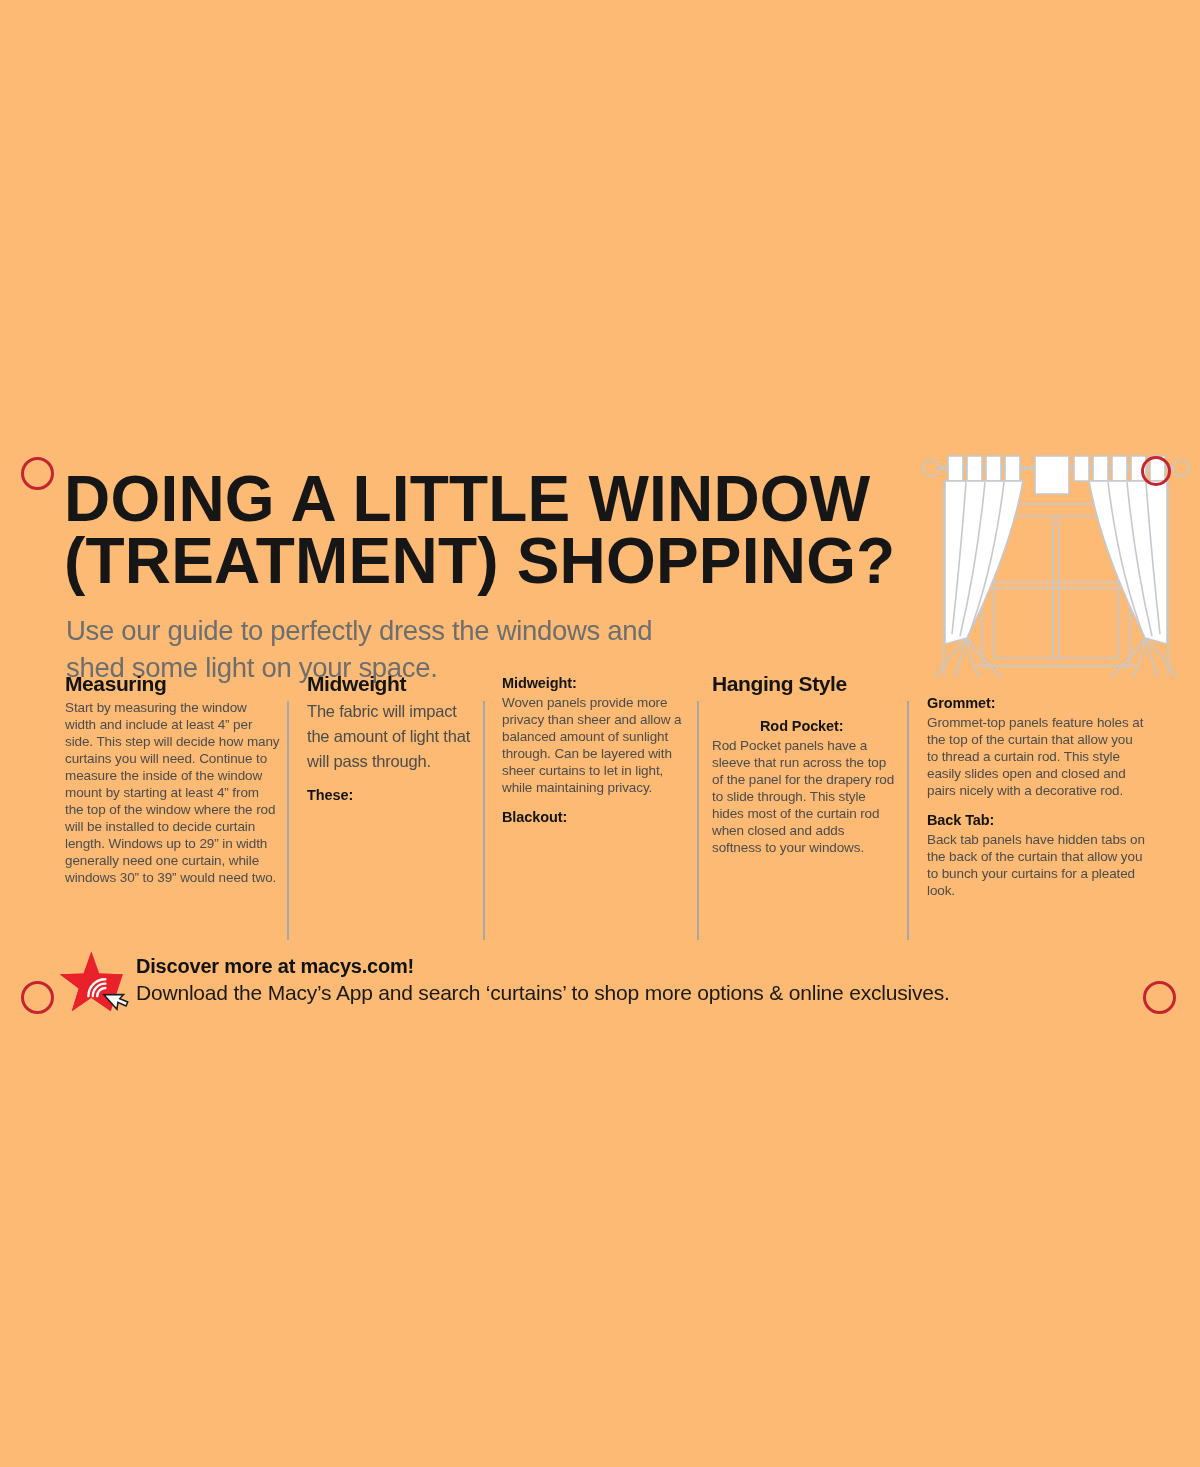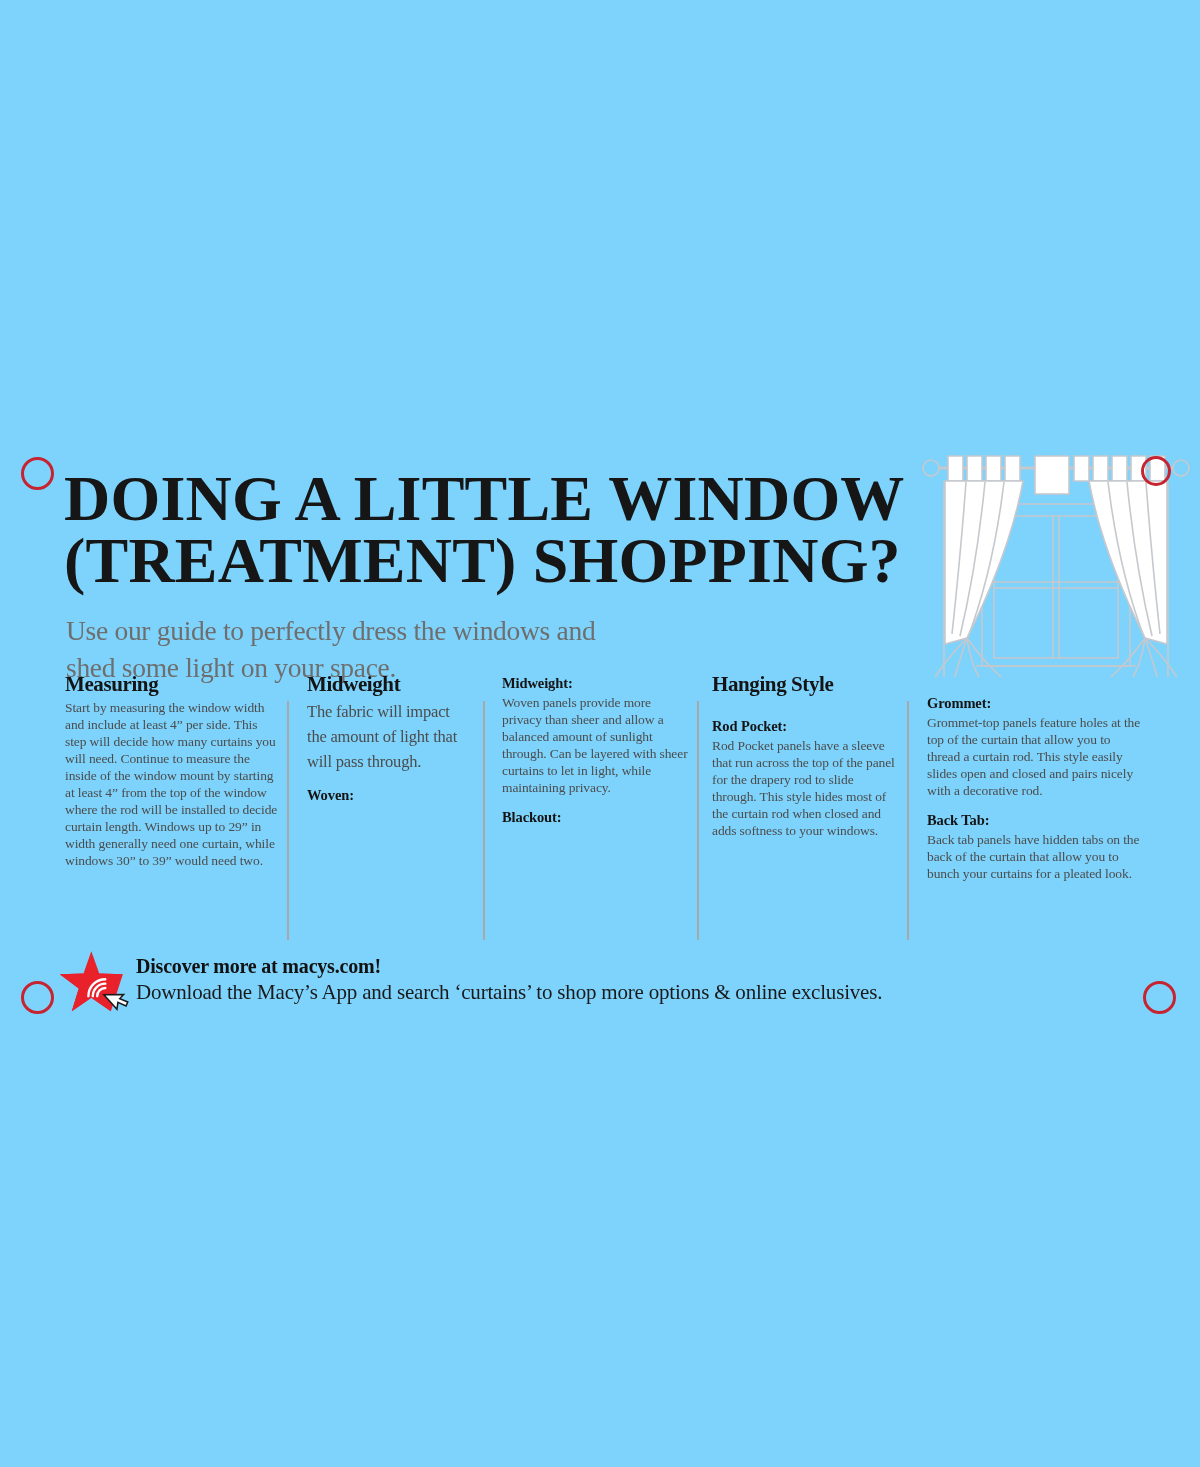--- a/index.html
+++ b/index.html
@@ -6,22 +6,22 @@
     --accent_red:#c52430;
     --star_red:#e8212b;
     --headline_black:#161616;
     --body_gray:#4c4c4c;
     --subtitle_gray:#6e6e6e;
     --divider_gray:#a8a8a8;
     --line_gray:#c6c8cd;
   }
   html,body{margin:0;padding:0;background:#fff;}
   .page{
-    position:relative;width:1200px;height:1467px;background:#7dd3fc;overflow:hidden;
-    font-family:Liberation Serif, serif;
+    position:relative;width:1200px;height:1467px;background:#fdba74;overflow:hidden;
+    font-family:Liberation Sans, sans-serif;
   }
   
   .headline{
     position:absolute;left:64px;top:468px;
     font-size:64px;line-height:62px;font-weight:bold;letter-spacing:0.2px;
     color:var(--headline_black);white-space:nowrap;
   }
   .subtitle{
     position:absolute;left:66px;top:612px;
     font-size:27.5px;line-height:37px;color:var(--subtitle_gray);letter-spacing:-0.3px;
@@ -41,21 +41,21 @@
   .col{position:absolute;top:672px;color:var(--body_gray);font-size:13.5px;line-height:17px;letter-spacing:-0.1px;}
   .col-1{left:65px;width:216px;}
   .col-2{left:307px;width:166px;}
   .col-3{left:502px;width:186px;}
   .col-4{left:712px;width:184px;}
   .col-5{left:927px;width:218px;margin-top:20px;}
   .col-header{font-size:21px;line-height:24px;font-weight:bold;color:#141414;letter-spacing:-0.4px;margin:0 0 3px 0;}
   .col-intro-large{font-size:16.5px;line-height:25px;color:var(--body_gray);letter-spacing:-0.2px;}
   .sec-label{font-size:14.5px;line-height:17px;font-weight:bold;color:#141414;margin:13px 0 2px 0;}
   .sec-label.first{margin-top:3px;}
-  .sec-label.gap-large{margin-top:22px;}
+  .sec-label.gap-large{margin-top:22px;margin-left:48px;}
   .divider{position:absolute;top:701px;width:1.5px;height:239px;background:var(--divider_gray);}
   .div-1{left:287px;}
   .div-2{left:483px;}
   .div-3{left:697px;}
   .div-4{left:907px;}
   
   .star-logo{position:absolute;left:56px;top:949px;width:78px;height:70px;}
   .footer-line1{position:absolute;left:136px;top:954px;font-size:20px;line-height:24px;font-weight:bold;color:#121212;letter-spacing:-0.2px;white-space:nowrap;}
   .footer-line2{position:absolute;left:136px;top:979px;font-size:21px;line-height:27px;color:#1a1a1a;letter-spacing:-0.2px;white-space:nowrap;}
 </style>
@@ -139,21 +139,21 @@
   <div class="divider div-4"></div>
 
   <section class="col col-1">
     <div class="col-header">Measuring</div>
     <div>Start by measuring the window width and include at least 4” per side. This step will decide how many curtains you will need. Continue to measure the inside of the window mount by starting at least 4” from the top of the window where the rod will be installed to decide curtain length. Windows up to 29” in width generally need one curtain, while windows 30” to 39” would need two.</div>
   </section>
 
   <section class="col col-2">
     <div class="col-header">Midweight</div>
     <div class="col-intro-large">The fabric will impact the amount of light that will pass through.</div>
-    <div class="sec-label">Woven:</div>
+    <div class="sec-label">These:</div>
   </section>
 
   <section class="col col-3">
     <div class="sec-label first">Midweight:</div>
     <div>Woven panels provide more privacy than sheer and allow a balanced amount of sunlight through. Can be layered with sheer curtains to let in light, while maintaining privacy.</div>
     <div class="sec-label">Blackout:</div>
   </section>
 
   <section class="col col-4">
     <div class="col-header">Hanging Style</div>

